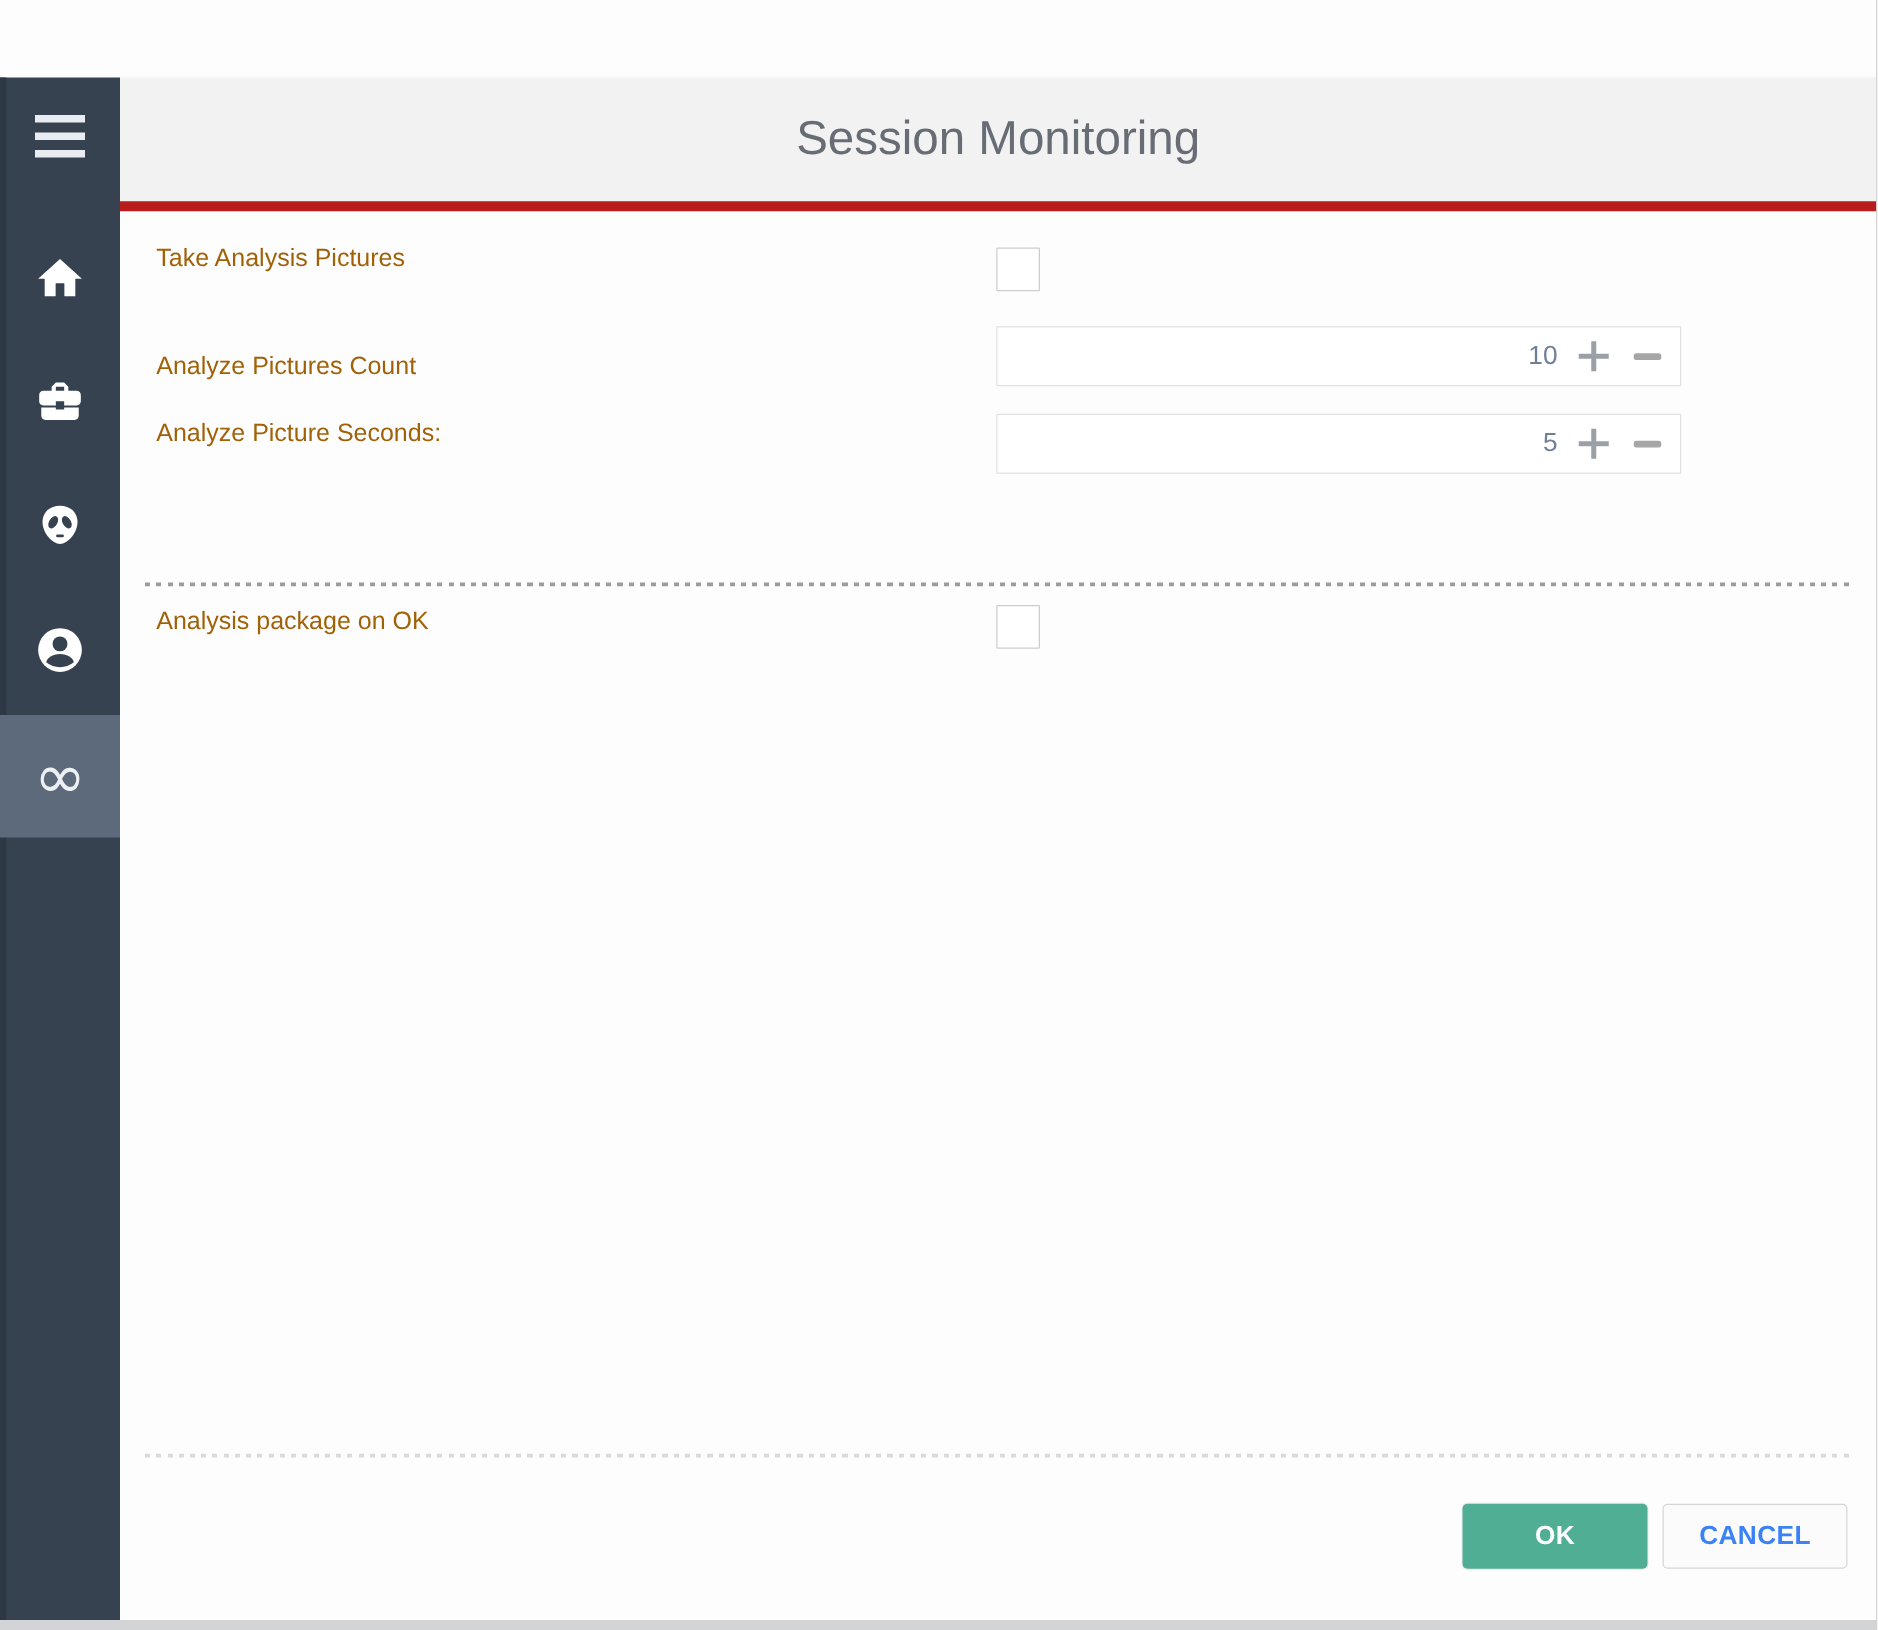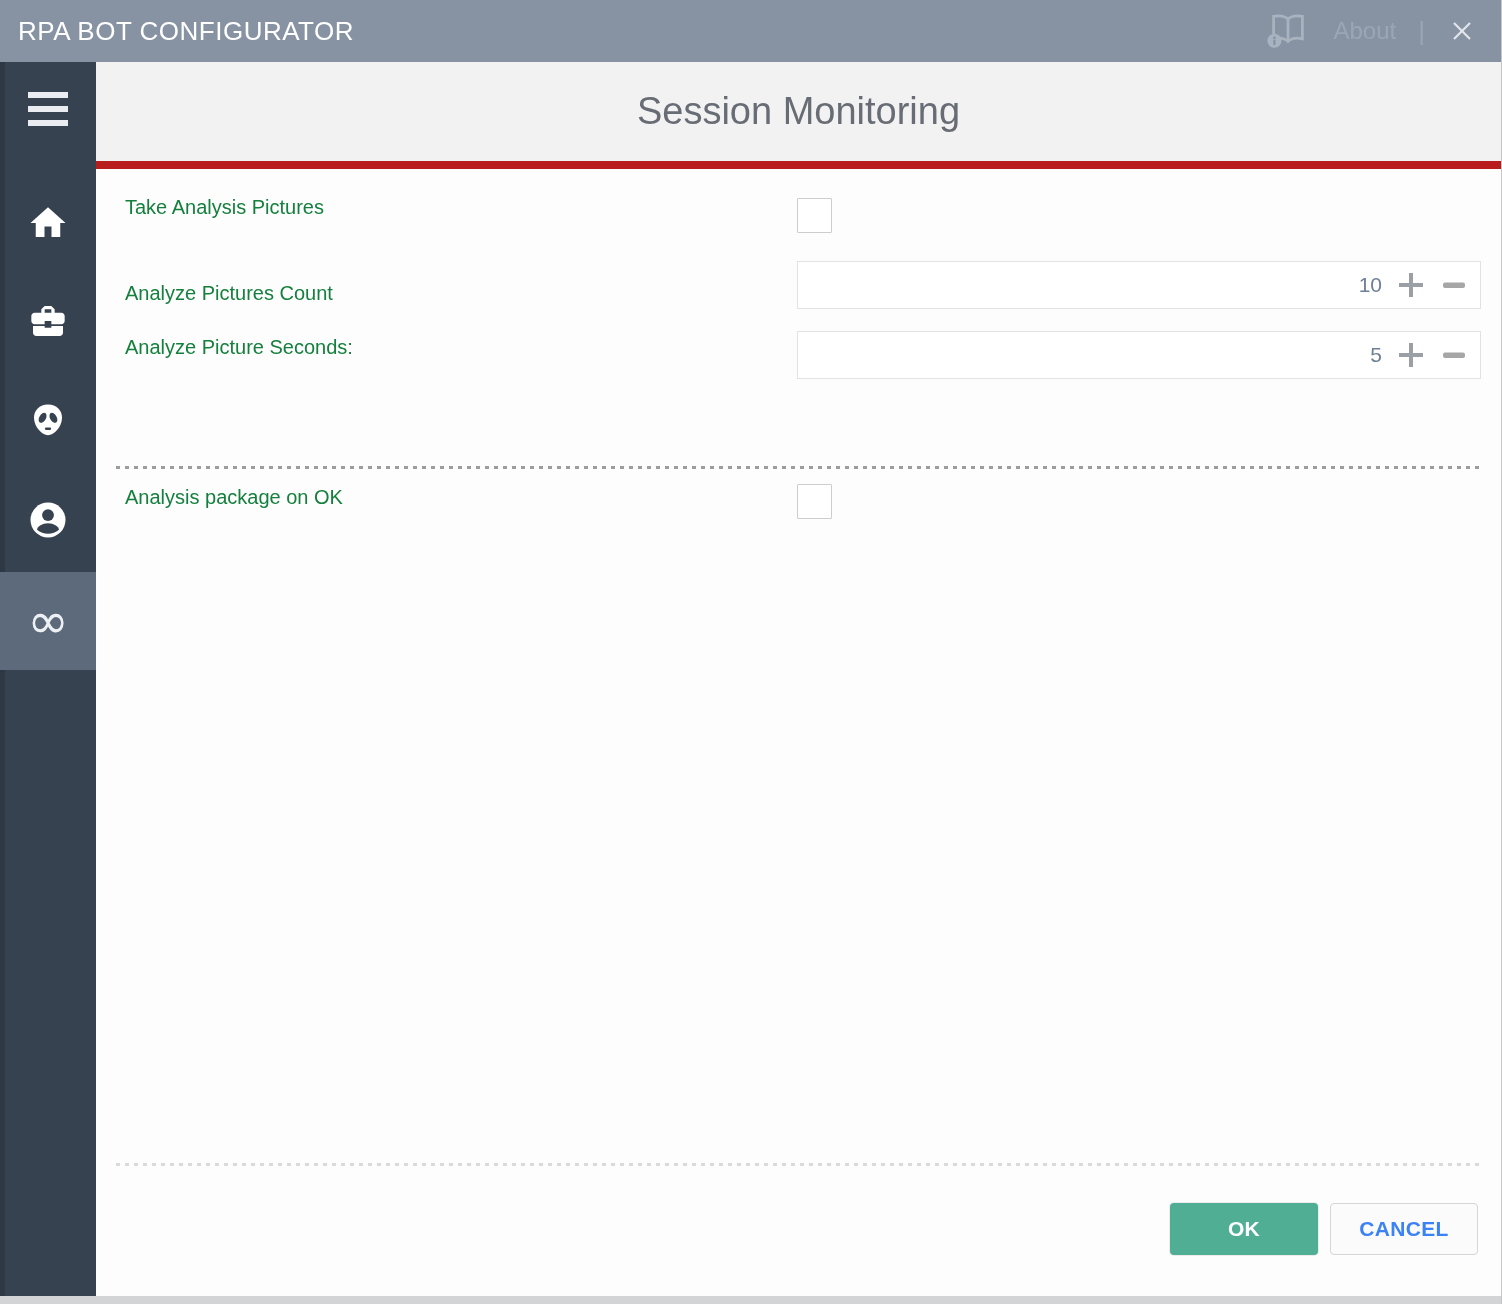--- a/index.html
+++ b/index.html
@@ -24,63 +24,41 @@
   .nav-item { position:absolute; left:0; width:96px; height:98px; display:flex; align-items:center; justify-content:center; cursor:pointer; }
   .nav-item.selected { background:#5d6a7c; }
   .infinity-glyph { font-size:50px; line-height:1; color:#eef1f4; font-family:"DejaVu Sans",sans-serif; }
 
   
   .main-header { position:absolute; top:62px; left:96px; right:0; height:107px; background:#f2f2f3; border-bottom:8px solid #b91c1c; display:flex; align-items:center; justify-content:center; }
   .page-title { font-size:38px; font-weight:300; color:#686d75; }
 
   
   .content { position:absolute; top:171px; left:96px; right:0; bottom:8px; background:#fdfdfe; }
-  .form-label { position:absolute; left:29px; font-size:20px; color:#15803d; white-space:nowrap; }
+  .form-label { position:absolute; left:29px; font-size:20px; color:#a16207; white-space:nowrap; }
   .checkbox { position:absolute; left:701px; width:35px; height:35px; background:#ffffff; border:1px solid #cdcdcd; border-radius:1px; cursor:pointer; }
-  .field { position:absolute; left:701px; width:684px; height:48px; background:#ffffff; border:1px solid #e2e2e2; display:flex; align-items:center; justify-content:flex-end; padding-right:12px; gap:14px; cursor:text; }
+  .field { position:absolute; left:701px; width:548px; height:48px; background:#ffffff; border:1px solid #e2e2e2; display:flex; align-items:center; justify-content:flex-end; padding-right:12px; gap:14px; cursor:text; }
   .field-value { font-size:21px; color:#6f8096; }
   .spinner { display:flex; align-items:center; justify-content:center; background:none; border:none; padding:0; cursor:pointer; }
   .divider-dotted { position:absolute; left:20px; width:1365px; height:3px;
       background-image:repeating-linear-gradient(90deg,#9d9d9d 0,#9d9d9d 4px,transparent 4px,transparent 9px); }
   .divider-dotted.light { background-image:repeating-linear-gradient(90deg,#dadada 0,#dadada 4px,transparent 4px,transparent 9px); }
 
   
   .btn { position:absolute; top:1032px; width:148px; height:52px; border-radius:4px; font-size:21px; font-weight:700; display:flex; align-items:center; justify-content:center; cursor:pointer; font-family:inherit; letter-spacing:.3px; }
   .btn-ok { left:1074px; background:#4fae94; color:#ffffff; border:none; box-shadow:0 0 0 1px #ececec; }
   .btn-cancel { left:1234px; background:#fbfbfb; color:#3b82f6; border:1px solid #d6d6d6; }
 
   .bottom-strip { position:absolute; bottom:0; left:0; width:100%; height:8px; background:#d3d4d6; }
 </style>
 </head>
 <body>
 
 <div class="window">
 
-  <div class="titlebar">
-    <div class="titlebar-title">RPA BOT CONFIGURATOR</div>
-    <div class="titlebar-right">
-      <button class="tb-btn">
-        <svg width="48" height="40" viewBox="0 0 30 25">
-          <path d="M15 5 C13 3.2 9.5 2.6 6 3.4 V17.4 C9.5 16.6 13 17.2 15 19 C17 17.2 20.5 16.6 24 17.4 V3.4 C20.5 2.6 17 3.2 15 5 Z" fill="none" stroke="#a9b3c0" stroke-width="1.7"></path>
-          <line x1="15" y1="5" x2="15" y2="19" stroke="#a9b3c0" stroke-width="1.7"></line>
-          <circle cx="6.5" cy="18.6" r="4.4" fill="#a9b3c0"></circle>
-          <circle cx="6.5" cy="16.8" r="0.9" fill="#8793a3"></circle>
-          <rect x="5.8" y="18" width="1.4" height="3.2" fill="#8793a3"></rect>
-        </svg>
-      </button>
-      <div class="tb-about">About</div>
-      <div class="tb-sep">|</div>
-      <button class="tb-btn">
-        <svg width="30" height="30" viewBox="0 0 30 30">
-          <line x1="7" y1="7" x2="23" y2="23" stroke="#e3e7ec" stroke-width="2.2"></line>
-          <line x1="23" y1="7" x2="7" y2="23" stroke="#e3e7ec" stroke-width="2.2"></line>
-        </svg>
-      </button>
-    </div>
-  </div>
 
   <div class="sidebar">
 
     <div class="nav-burger">
       <span></span>
         <span></span>
         <span></span>
     </div>
 
     <div class="nav-item" style="top:114px;">

